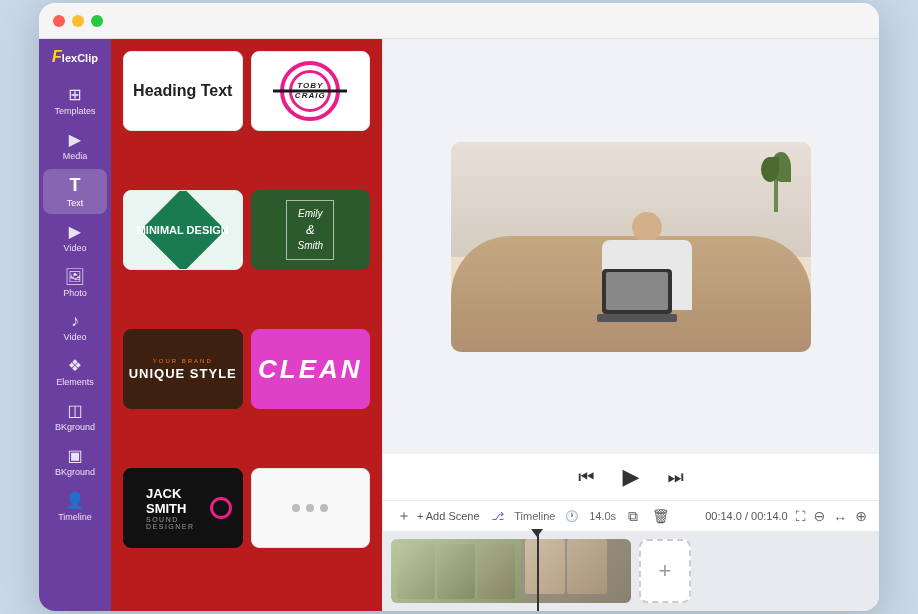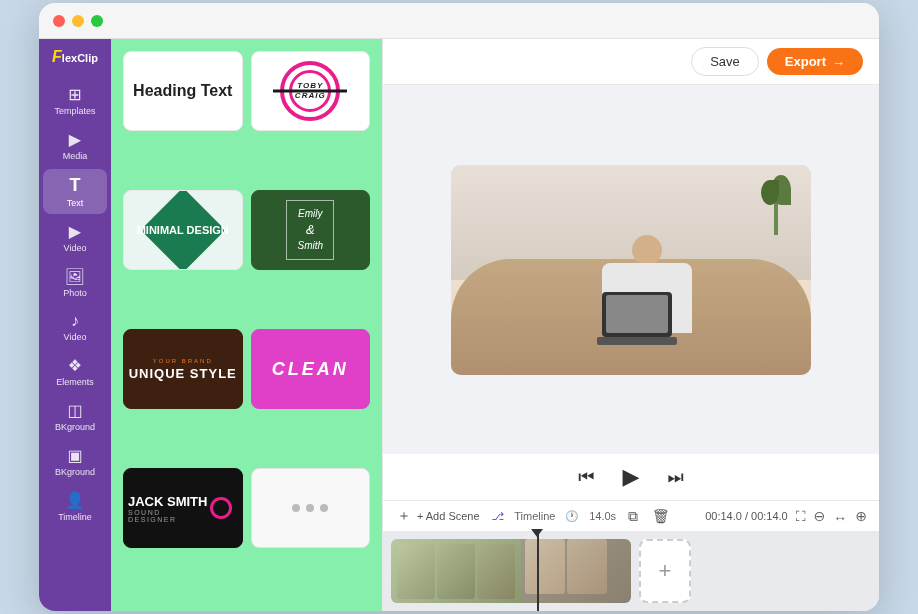--- a/index.html
+++ b/index.html
@@ -84,21 +84,21 @@
     }
     .sidebar-item.active { background: rgba(255,255,255,0.2); }
     .sidebar-icon { font-size: 16px; color: rgba(255,255,255,0.85); }
     .sidebar-label { font-size: 9px; color: rgba(255,255,255,0.85); }
     .sidebar-item.active .sidebar-icon,
     .sidebar-item.active .sidebar-label { color: white; }
 
     
     .panel {
       width: 272px;
-      background: #86efac;
+      background: #b91c1c;
       display: flex;
       flex-direction: column;
       overflow: hidden;
       border-right: 1px solid #e8e8e8;
     }
     .panel-grid {
       display: grid;
       grid-template-columns: 1fr 1fr;
       gap: 8px;
       padding: 12px;
@@ -430,51 +430,44 @@
             <div style="font-style:italic;color:white;font-size:10px;line-height:1.4;">Emily<br><span style="font-size:13px;">&amp;</span><br>Smith</div>
           </div>
         </div>
 
         <div class="template-card card-unique" style="flex-direction:column;gap:2px;background:#3e2010;border-color:#3e2010;">
           <div style="font-size:6px;letter-spacing:2px;color:#f97316;text-transform:uppercase;">YOUR BRAND</div>
           <div style="font-size:13px;font-weight:900;color:white;letter-spacing:1px;text-transform:uppercase;">UNIQUE STYLE</div>
         </div>
 
         <div class="template-card card-clean" style="background:#e040c8;border-color:#e040c8;">
-          <span style="font-size:18px;font-weight:900;color:white;font-style:italic;letter-spacing:3px;">CLEAN</span>
-        </div>
-
-        <div class="template-card card-jack" style="background:#111;border-color:#111;padding-left:4px;">
+          <span style="font-size:26px;font-weight:900;color:white;font-style:italic;letter-spacing:3px;">CLEAN</span>
+        </div>
+
+        <div class="template-card card-jack" style="background:#111;border-color:#111;padding-left:22px;">
           <div style="flex:1;">
             <div style="color:white;font-size:13px;font-weight:900;">JACK SMITH</div>
             <div style="color:rgba(255,255,255,0.55);font-size:7px;letter-spacing:1.5px;text-transform:uppercase;">SOUND DESIGNER</div>
           </div>
           <div style="width:22px;height:22px;border:3px solid #e91e8c;border-radius:50%;margin-right:10px;"></div>
         </div>
 
         <div class="template-card card-more">
           <div class="dots-more">
             <div class="dot-gray"></div>
             <div class="dot-gray"></div>
             <div class="dot-gray"></div>
           </div>
         </div>
 
       </div>
     </div>
 
     <div class="main-area">
 
-      <div class="main-toolbar">
-        <button class="btn-save">Save</button>
-        <button class="btn-export">
-          <span>Export</span>
-          <span>→</span>
-        </button>
-      </div>
 
       <div class="preview-area">
         <div class="video-preview">
           <div class="photo-sim">
 
             <div style="position:absolute;top:0;left:0;right:0;height:55%;background:linear-gradient(180deg,#e8e0d8 0%,#d4ccc0 100%);"></div>
             <div style="position:absolute;bottom:0;left:0;right:0;height:55%;background:linear-gradient(180deg,#c4a882 0%,#b09070 100%);border-radius:60px 60px 0 0;"></div>
 
             <div style="position:absolute;right:20px;top:10px;width:30px;height:60px;">
               <div style="width:4px;height:40px;background:#6a8a50;margin:0 auto;margin-top:20px;"></div>

